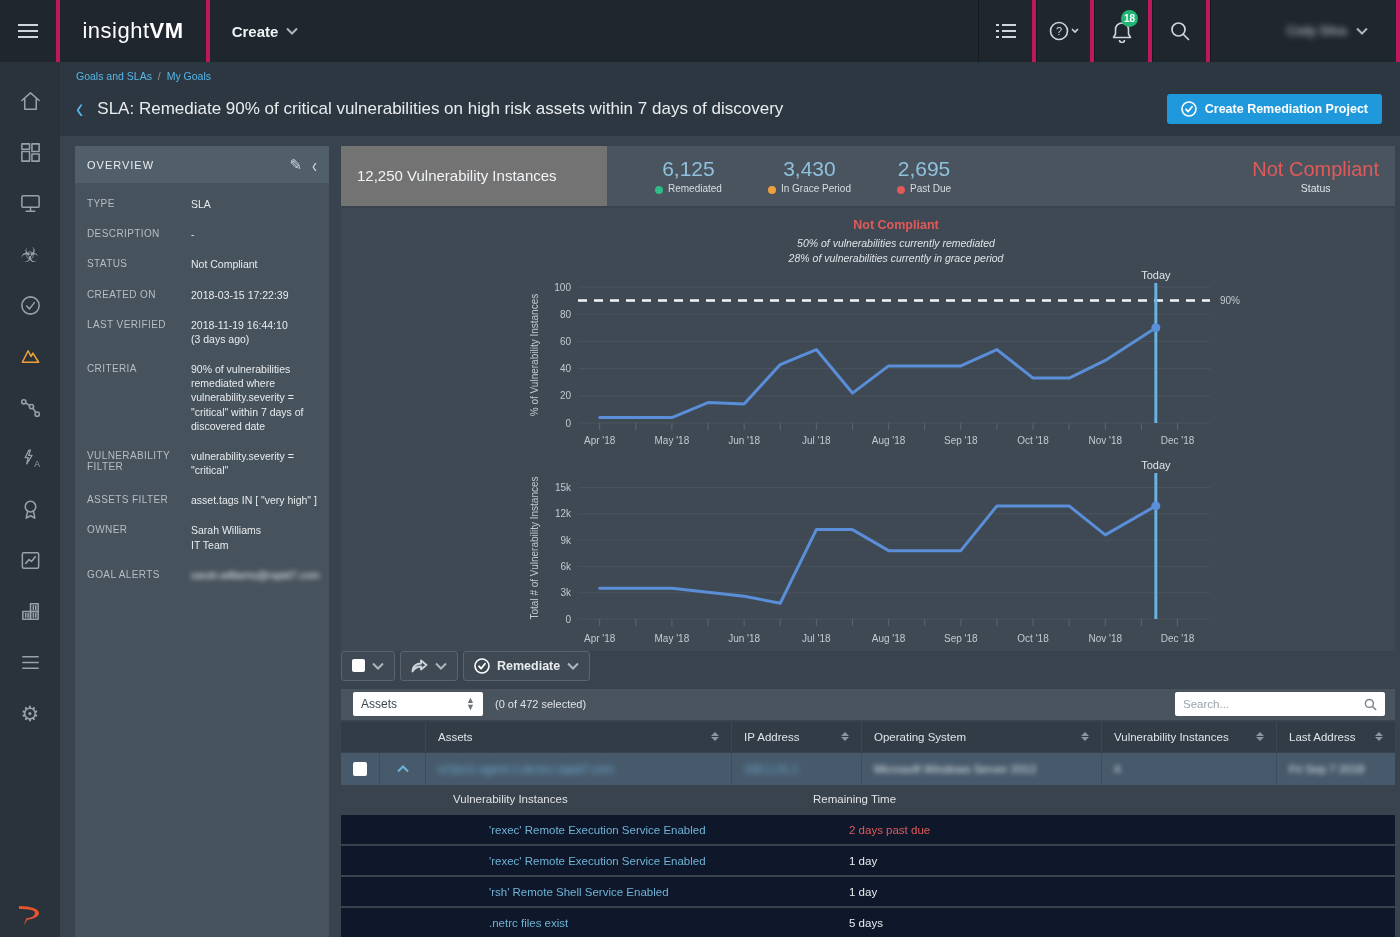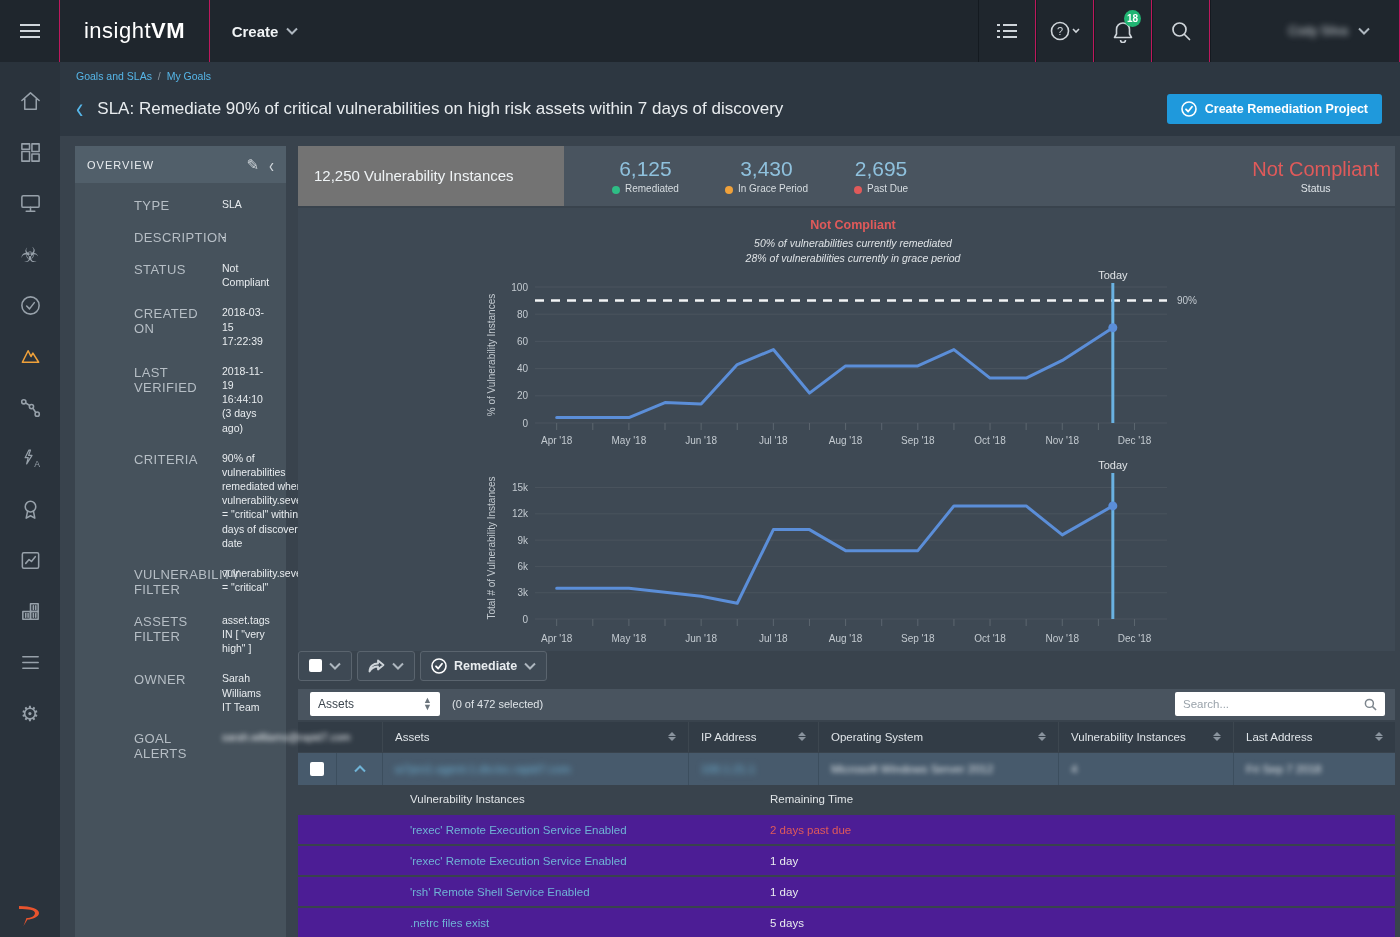--- a/index.html
+++ b/index.html
@@ -1,21 +1,21 @@
 <!DOCTYPE html>
 <html><head>
 <meta charset="utf-8">
 <style>
   * { box-sizing: border-box; margin: 0; padding: 0; }
   html,body { width:1400px; height:937px; overflow:hidden; background:#39434d;
     font-family:"Liberation Sans", sans-serif; -webkit-font-smoothing:antialiased; }
 
   
   .topbar { height:62px; background:#1f262d; display:flex; align-items:stretch; color:#dfe4e8; }
-  .tb-cell { display:flex; align-items:center; justify-content:center; border-right:1px solid #be185d; }
+  .tb-cell { display:flex; align-items:center; justify-content:center; border-right:4px solid #be185d; }
   .hamburger { width:60px; flex-direction:column; gap:4px; }
   .hamburger span { display:block; width:20px; height:2px; background:#cfd5da; }
   .logo-cell { width:150px; }
   .logo { font-size:22px; color:#fff; letter-spacing:.5px; }
   .logo .thin { font-weight:300; } .logo b { font-weight:700; }
   .create-cell { width:110px; border-right:none; gap:8px; cursor:pointer; }
   .create-label { font-size:15px; font-weight:700; color:#f0f3f5; }
   .tb-spacer { flex:1; }
   .icon-cell { width:58px; border-left:1px solid #141a20; cursor:pointer; position:relative; }
   .badge { position:absolute; top:10px; right:10px; min-width:17px; height:17px; border-radius:9px;
@@ -51,29 +51,29 @@
   .cta-btn { background:#1f99dc; color:#fff; border:none; border-radius:3px; height:30px;
     padding:0 14px; font-size:12.5px; font-weight:700; display:flex; align-items:center; gap:8px;
     cursor:pointer; font-family:"Liberation Sans",sans-serif; }
   .check-circ { width:16px; height:16px; }
   .check-circ circle { fill:none; stroke:#fff; stroke-width:1.6; }
   .check-circ polyline { fill:none; stroke:#fff; stroke-width:1.8; stroke-linecap:round; stroke-linejoin:round; }
 
   .content { flex:1; display:flex; padding:10px 5px 0 15px; gap:12px; overflow:hidden; }
 
   
-  .overview { width:211px; background:#46525c; display:flex; flex-direction:column; flex-shrink:0; }
+  .overview { width:254px; background:#46525c; display:flex; flex-direction:column; flex-shrink:0; }
   .ov-header { background:#515f6a; height:37px; display:flex; align-items:center; padding:0 12px; gap:10px; }
   .ov-title { flex:1; font-size:11px; letter-spacing:1px; color:#e8ecef; }
   .ov-edit { color:#cfd5da; font-size:15px; cursor:pointer; }
   .ov-collapse { color:#cfd5da; font-size:15px; cursor:pointer; transform:scaleY(1.3); }
   .ov-body { padding:14px 12px; }
   .ov-field { display:flex; margin-bottom:16px; }
-  .ov-label { width:88px; flex-shrink:0; font-size:13px; letter-spacing:.4px; color:#b6bec5; padding-top:1px;margin-left:47px; }
-  .ov-value { flex:1; font-size:10.5px; color:#e8ecef; line-height:1.35; }
+  .ov-label { width:88px; flex-shrink:0; font-size:10px; letter-spacing:.4px; color:#b6bec5; padding-top:1px; }
+  .ov-value { flex:1; font-size:10.5px; color:#e8ecef; line-height:1.35;margin-left:16px; }
   .blurred { filter:blur(3px); }
   .blur2 { filter:blur(2.5px); }
 
   
   .right-col { flex:1; display:flex; flex-direction:column; min-width:0; }
 
   .stats-bar { height:66px; background:#49545f; display:flex; align-items:stretch; }
   .stat-hero { width:266px; background:#737373; display:flex; align-items:center; padding:0 16px;
     font-size:15px; color:#f0f4f6; }
   .stat-group { display:flex; align-items:center; gap:46px; margin-left:48px; }
@@ -131,22 +131,22 @@
   .asset-row > div { height:100%; display:flex; align-items:center; padding:0 12px; font-size:11.5px;
     color:#dfe4e8; border-left:1px solid #3c4e5e; }
   .asset-row > div:first-child { border-left:none; justify-content:center; }
   .row-check { width:14px; height:14px; background:#fff; border-radius:2px; cursor:pointer; }
   .expand-chev { color:#6fb3d6; justify-content:center; cursor:pointer; }
   .asset-link { color:#6fb3d6; cursor:pointer; }
 
   .detail-head { background:#39434d; height:30px; display:grid; grid-template-columns:112px 360px 1fr;
     align-items:center; }
   .detail-head div { font-size:11.5px; color:#dfe3e6; }
-  .detail-row { background:#4c1d95; height:32px; margin-top:2px; display:grid;
-    grid-template-columns:112px 360px 1fr; align-items:center; }
+  .detail-row { background:#0f172a; height:32px; margin-top:2px; display:grid;
+    grid-template-columns:112px 360px 1fr; align-items:center;padding-left:36px; }
   .vuln-link { font-size:11.5px; color:#6fb3d6; cursor:pointer; }
   .remaining { font-size:11.5px; color:#e8ecef; }
   .remaining.overdue { color:#e05a5a; }
 </style>
 </head>
 <body>
 
 <header class="topbar">
   <div class="tb-cell hamburger">
       <span></span>

